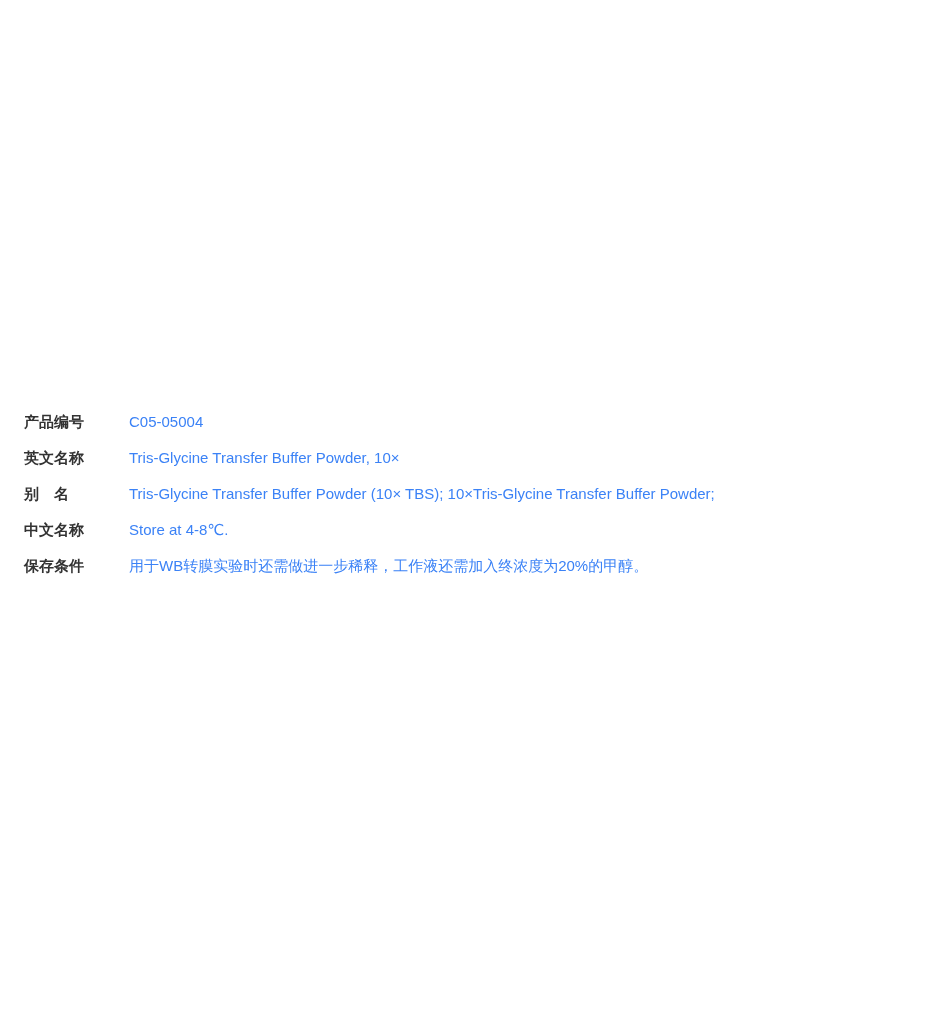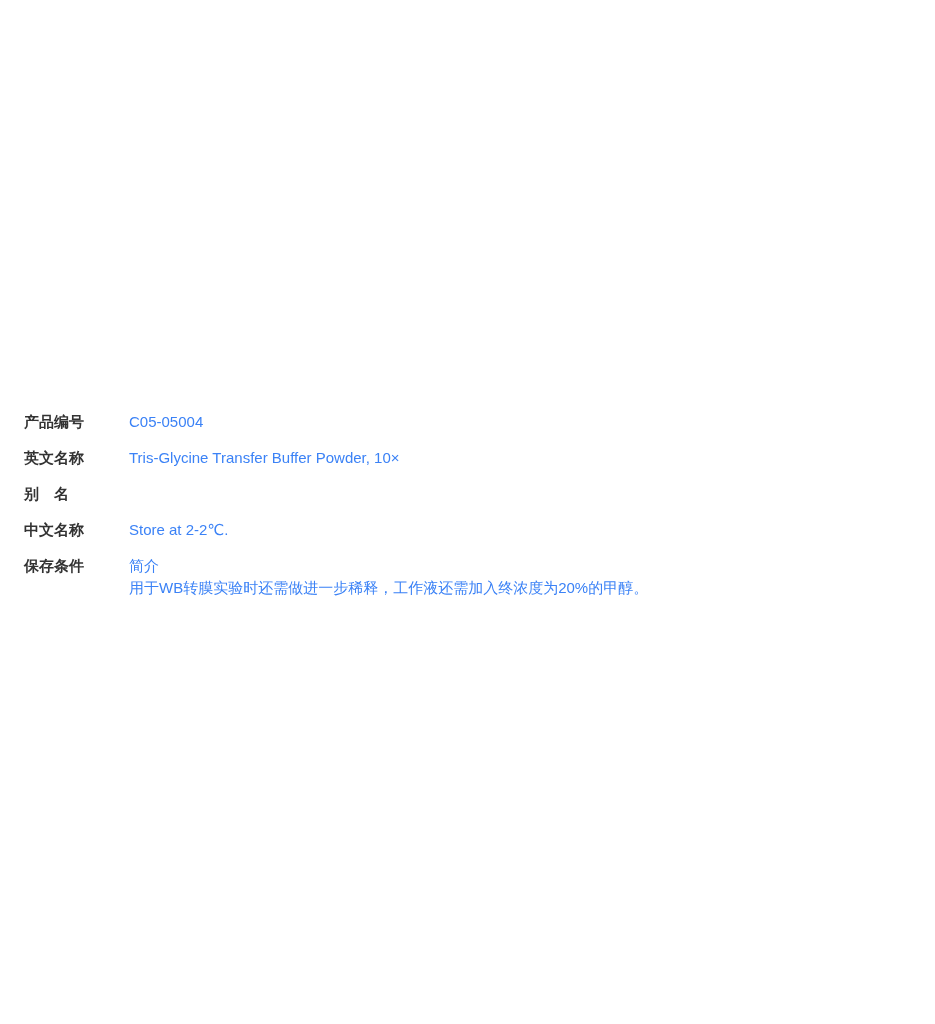--- a/index.html
+++ b/index.html
@@ -60,29 +60,29 @@
     </div>
 
     <div class="info-row">
       <div class="info-label">英文名称</div>
       <div class="info-value">Tris-Glycine Transfer Buffer Powder, 10×</div>
     </div>
 
 
     <div class="info-row">
       <div class="info-label">别　名</div>
+      <div class="info-value">Tris-Glycine Transfer Buffer Powder (10× TBS); 10×Tris-Glycine Transfer Buffer Powder;</div>
     </div>
 
     <div class="info-row">
       <div class="info-label">中文名称</div>
-      <div class="info-value">Store at 2-2℃.</div>
+      <div class="info-value">Store at 4-8℃.</div>
     </div>
 
     <div class="info-row">
       <div class="info-label">保存条件</div>
       <div class="info-value intro-lines">
-        <div>简介</div>
         <div>用于WB转膜实验时还需做进一步稀释，工作液还需加入终浓度为20%的甲醇。</div>
       </div>
     </div>
 
   </div>
 </div>
 
 </body></html>

